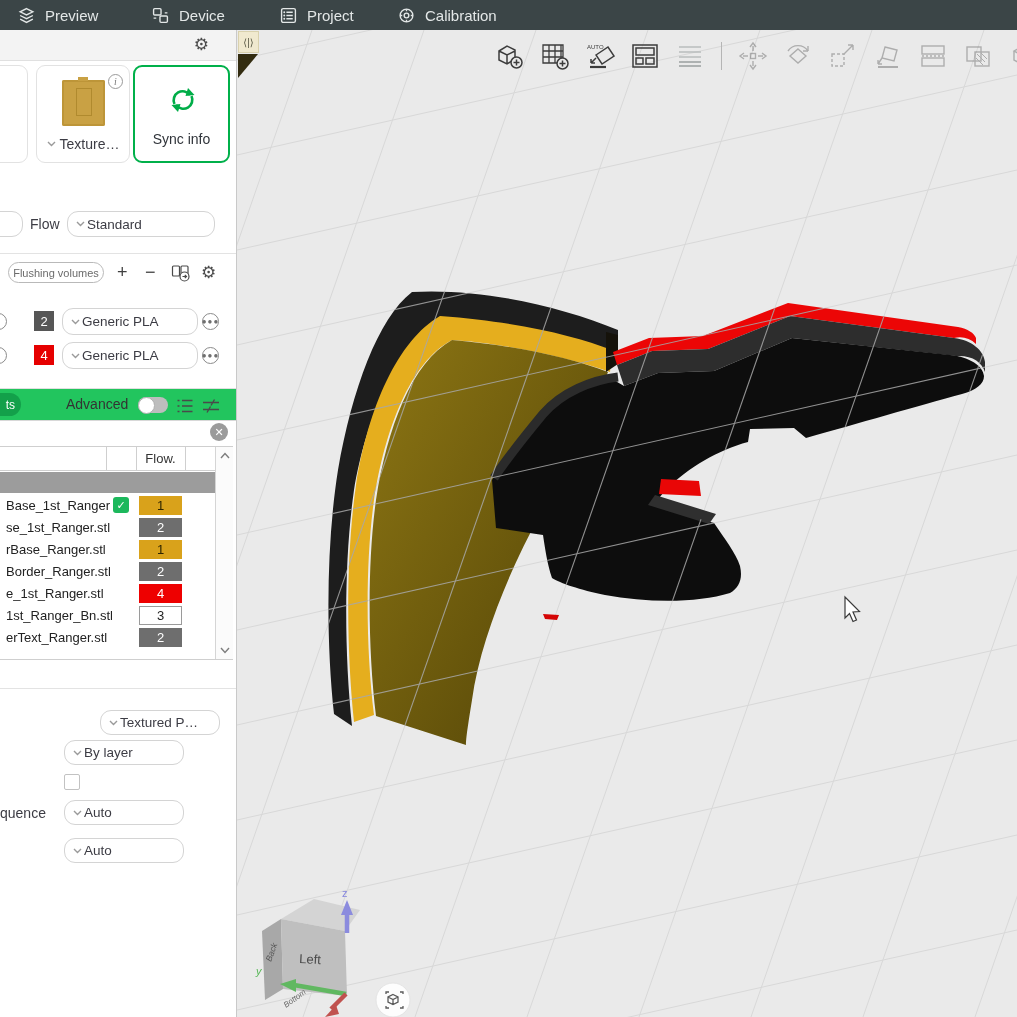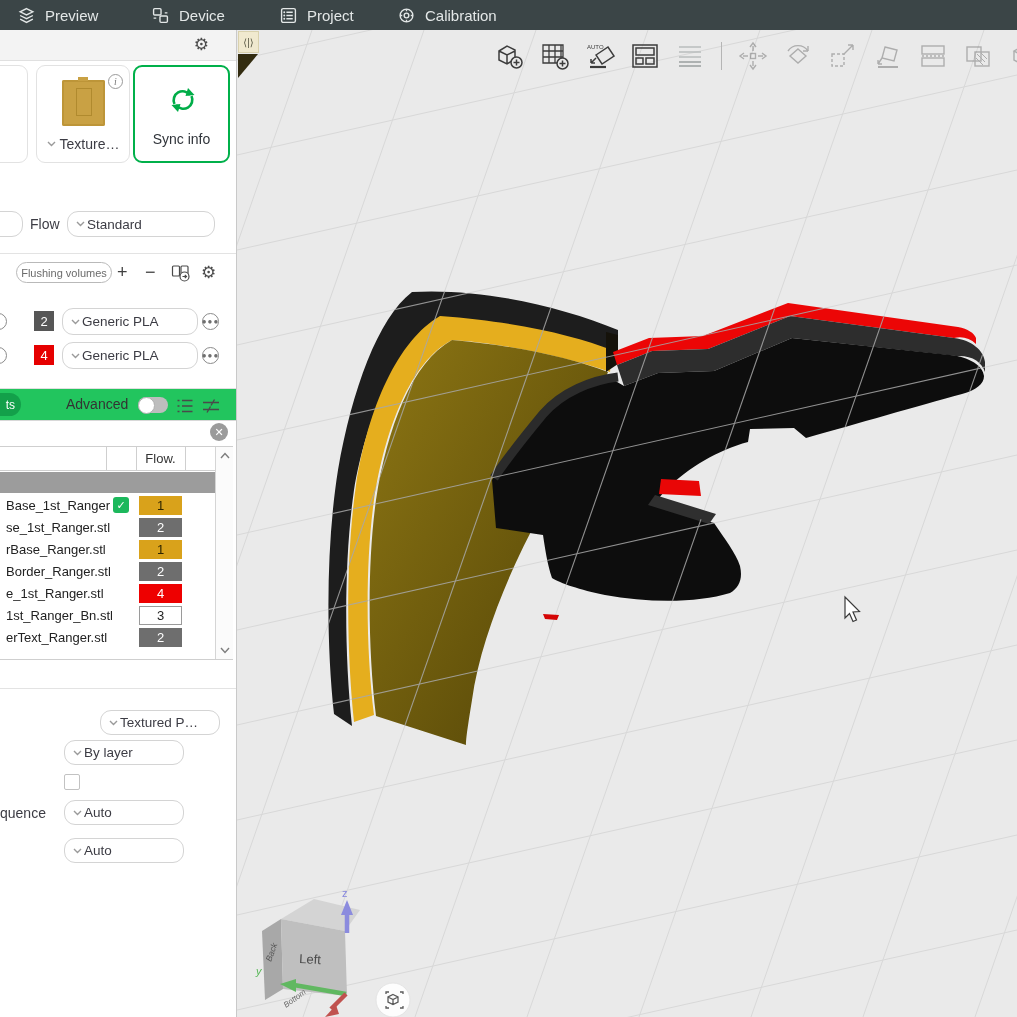--- a/index.html
+++ b/index.html
@@ -135,21 +135,21 @@
     <div class="row-label" style="left:30px; top:186px;">Flow</div>
     <div class="select" style="left:67px; top:181px; width:148px; height:26px;">
       <svg class="chev" viewBox="0 0 9 6">
           <polyline points="1,1 4.5,4.5 8,1" fill="none" stroke="#9a9a9a" stroke-width="1.4"></polyline>
         </svg>
       <span>Standard</span>
     </div>
 
     <div class="divider" style="top:223px;"></div>
 
-    <div class="pill-btn" style="left:16px; top:232px; width:96px; height:21px;">Flushing volumes</div>
+    <div class="pill-btn" style="left:8px; top:232px; width:96px; height:21px;">Flushing volumes</div>
     <div class="tool-glyph" style="left:117px; top:233px;">+</div>
     <div class="tool-glyph" style="left:145px; top:233px;">−</div>
     <svg width="20" height="20" viewBox="0 0 20 20" style="position:absolute; left:171px; top:233px;">
       <g fill="none" stroke="#4a4a4a" stroke-width="1.2">
           <rect x="1.5" y="3" width="7" height="10" rx="1"></rect>
           <rect x="10" y="3" width="7" height="10" rx="1"></rect>
           <circle cx="13.5" cy="13.5" r="4.5" fill="#fff"></circle>
           <path d="M11.5,13.5 h4 M13.8,11.8 l1.7,1.7 -1.7,1.7"></path>
         </g>
     </svg>

